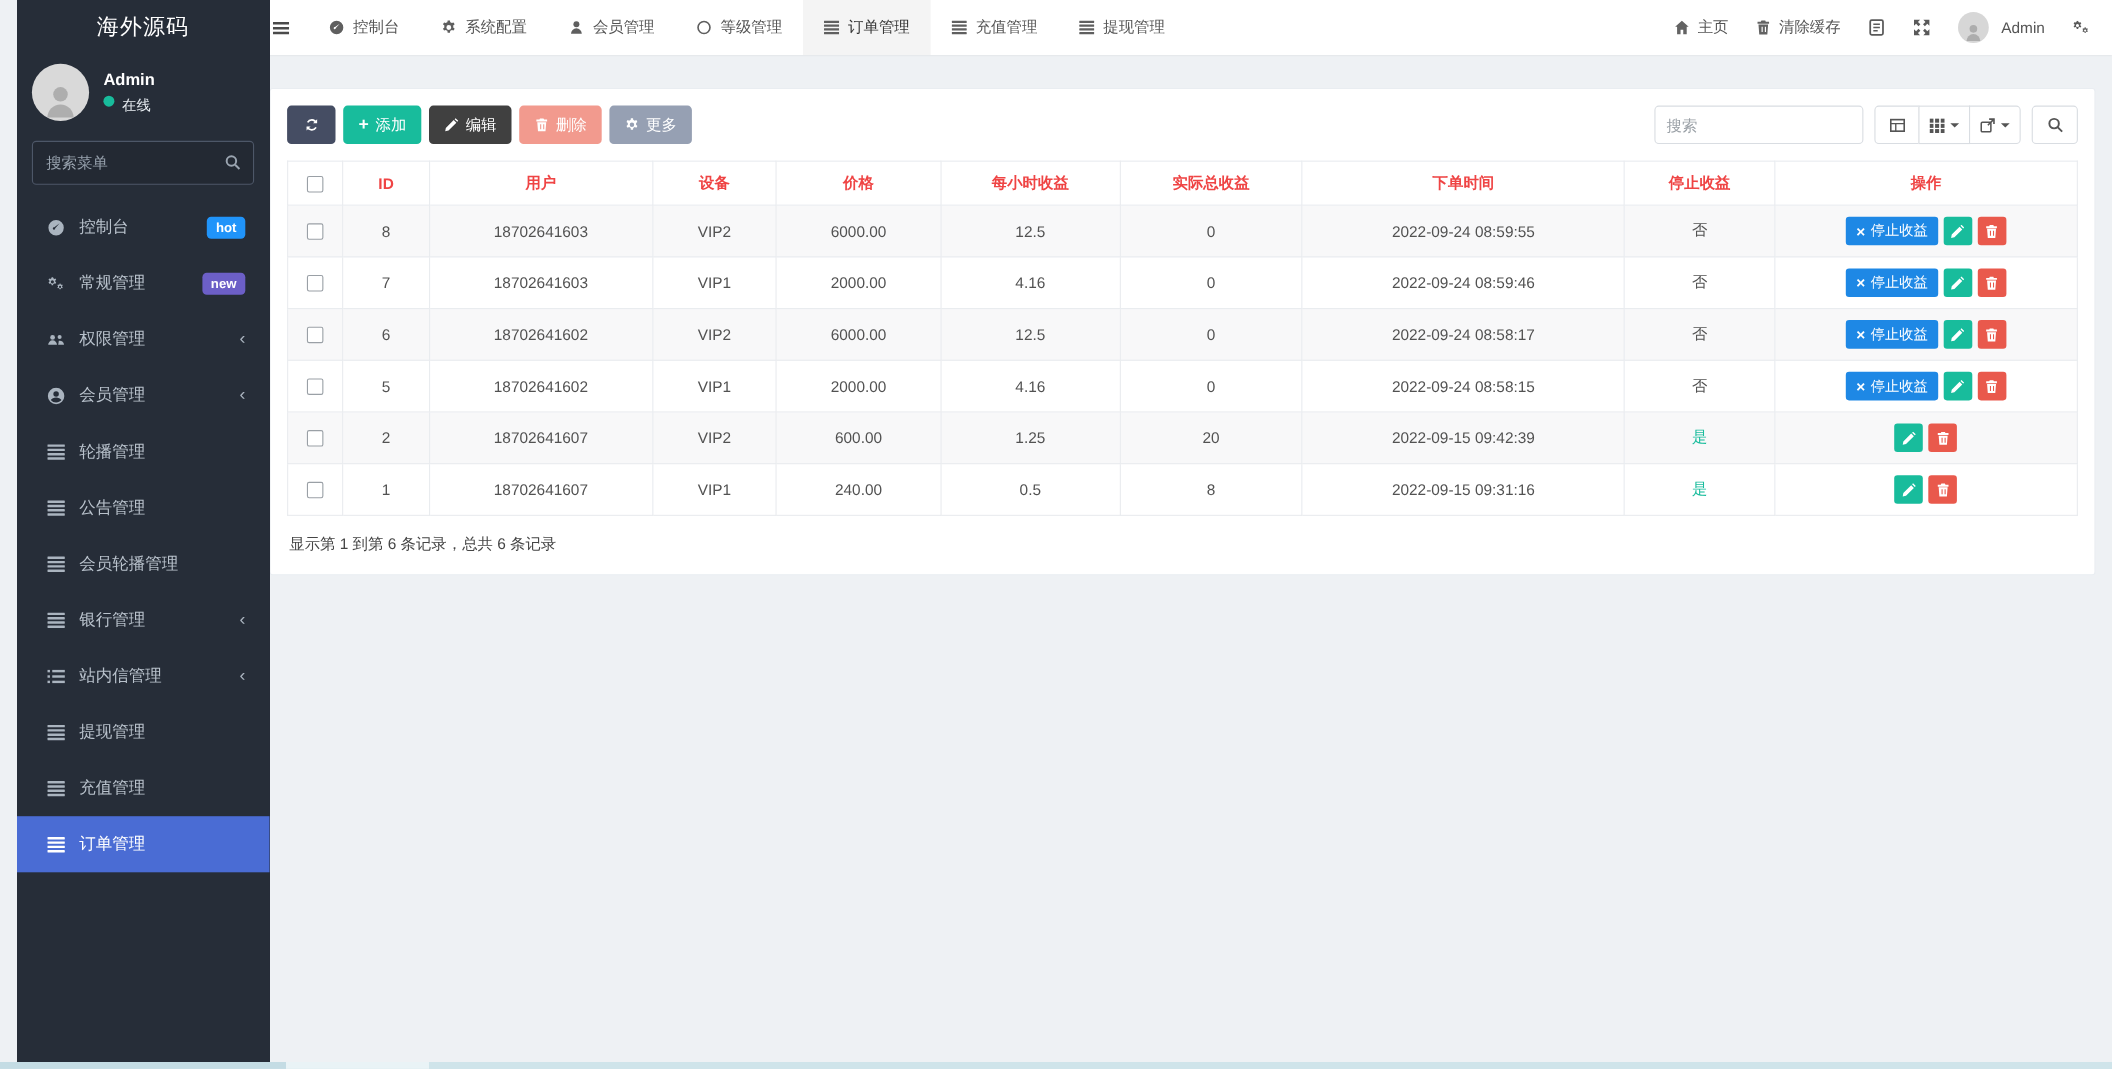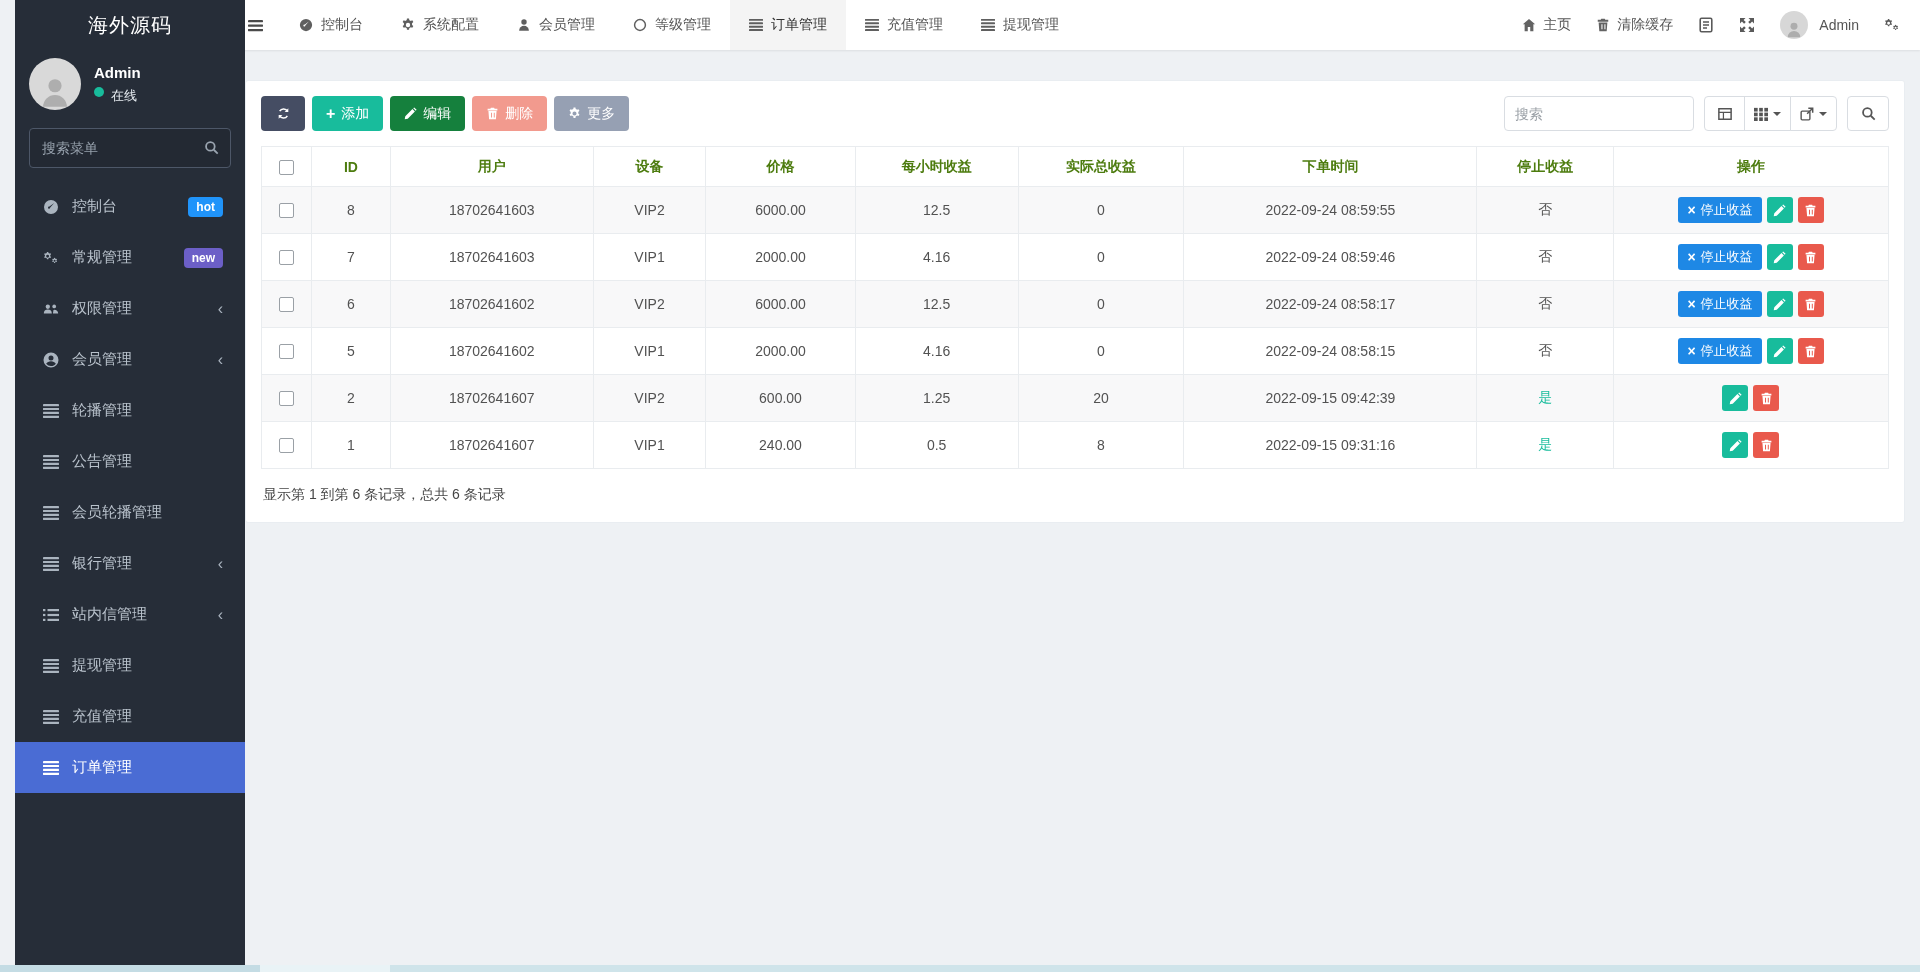--- a/index.html
+++ b/index.html
@@ -59,42 +59,42 @@
 
   
   .content { position:absolute; left:230px; top:50px; right:0; bottom:0; }
   .panel { margin:30px 15px 0; background:#fff; border:1px solid #e9edf1; border-radius:3px; padding:15px 15px 10px; }
   .toolbar { display:flex; align-items:center; }
   .btn { height:35px; border:none; border-radius:4px; color:#fff; font-size:14px; font-family:inherit;
     display:inline-flex; align-items:center; gap:6px; padding:0 14px; margin-right:7px; cursor:pointer; }
   .btn .ic { width:13px; height:13px; }
   .btn-refresh { background:#454d63; width:44px; justify-content:center; padding:0; }
   .btn-add { background:#18bc9c; }
-  .btn-edit { background:#15803d; cursor:default;text-align:center; }
+  .btn-edit { background:#404040; cursor:default;text-align:center; }
   .btn-del { background:#f29a8e; cursor:default; }
   .btn-more { background:#96a0b3; }
   .plus { font-size:16px; font-weight:bold; line-height:1; }
   .tb-right { margin-left:auto; display:flex; align-items:center; }
   .tb-search { width:190px; height:35px; border:1px solid #d9dde2; border-radius:4px; padding:0 10px;
     font-size:14px; color:#555; outline:none; font-family:inherit; }
   .tb-search::placeholder { color:#9aa0a6; }
   .vgroup { display:flex; margin-left:10px; }
   .vbtn { height:35px; min-width:41px; background:#fff; border:1px solid #d9dde2; color:#555;
     display:inline-flex; align-items:center; justify-content:center; padding:0 9px; cursor:pointer; margin-left:-1px; }
   .vbtn:first-child { border-radius:4px 0 0 4px; margin-left:0; }
   .vbtn:last-child { border-radius:0 4px 4px 0; }
   .vbtn .ic { width:14px; height:14px; }
   .sbtn { height:35px; width:42px; background:#fff; border:1px solid #d9dde2; border-radius:4px;
     margin-left:10px; display:inline-flex; align-items:center; justify-content:center; color:#555; cursor:pointer; }
   .sbtn .ic { width:15px; height:15px; }
 
   
   table { width:100%; border-collapse:collapse; margin-top:15px; table-layout:fixed; }
   th,td { border:1px solid #e9ecef; text-align:center; font-size:14px; }
-  th { height:40px; color:#4d7c0f; font-weight:bold; background:#fff; }
+  th { height:40px; color:#ef4444; font-weight:bold; background:#fff; }
   td { height:47px; color:#525252; }
   tbody tr:nth-child(odd) td { background:#f8f8f9; }
   .cb { width:15px; height:15px; border:1px solid #9aa0a6; border-radius:2px; background:#fff;
     display:inline-block; vertical-align:middle; cursor:pointer; }
   .yes { color:#18bc9c; }
   .acts { display:flex; align-items:center; justify-content:center; gap:5px; }
   .btn-stop { background:#1e88e5; color:#fff; border:none; border-radius:3px; height:26px; font-size:13px;
     font-family:inherit; display:inline-flex; align-items:center; gap:5px; padding:0 9px; cursor:pointer; }
   .x-ic::before { content:"\00d7"; font-weight:bold; font-size:14px; line-height:1; }
   .ibtn { width:26px; height:26px; border:none; border-radius:3px; color:#fff; display:inline-flex;

